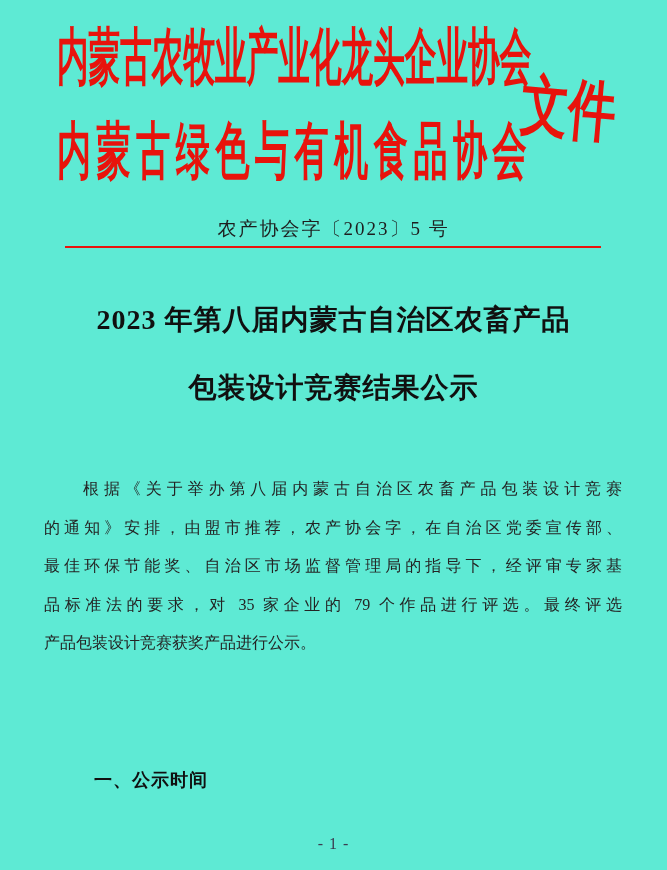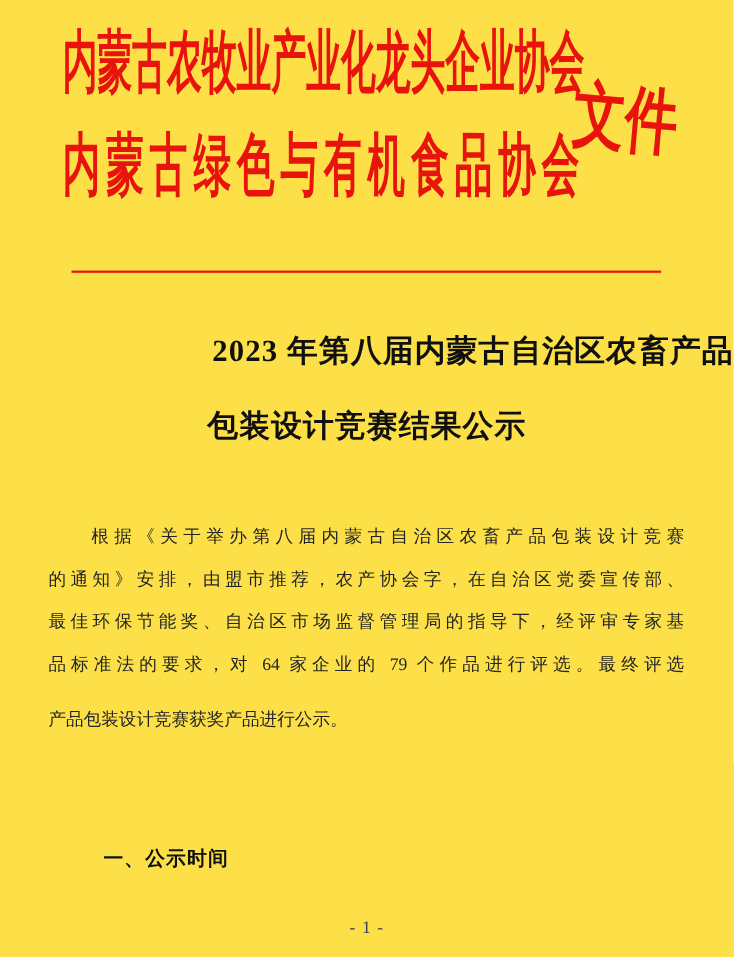--- a/index.html
+++ b/index.html
@@ -1,21 +1,21 @@
 <!DOCTYPE html>
 <html style="--accent: #e8130c;"><head>
 <meta charset="utf-8">
 <style>
   :root { --accent: #e8130c; --ink: #1e1e1e; }
   * { margin: 0; padding: 0; box-sizing: border-box; }
   html, body { width: 667px; height: 870px; background: #ffffff; overflow: hidden; }
   .page {
     position: relative;
     width: 667px; height: 870px;
-    background: #fde047;
+    background: #5eead4;
     font-family: "Liberation Serif", "DejaVu Serif", serif;
     color: var(--ink);
   }
   
   .org-line1 {
     position: absolute; left: 57px; top: 26px;
     font-size: 62px; font-weight: bold; line-height: 1;
     color: var(--accent); white-space: nowrap;
     transform: scaleX(0.51); transform-origin: left top;
   }
@@ -39,31 +39,31 @@
   .red-line {
     position: absolute; top: 246px; left: 65px;
     width: 536px; height: 2px; background: var(--accent);
   }
   
   .title-line1, .title-line2 {
     position: absolute; left: 0; width: 667px; text-align: center;
     font-size: 28px; font-weight: bold; letter-spacing: 1px; color: #101010;
     line-height: 1.1;
   }
-  .title-line1 { top: 305px; text-align: right; }
+  .title-line1 { top: 305px; }
   .title-line2 { top: 373px; }
   
   .body-block { position: absolute; top: 470px; left: 44px; width: 578px; }
   .bline {
     font-size: 16px; height: 38.5px; line-height: 38.5px;
     color: #242424; white-space: nowrap;
     text-align: justify; text-align-last: justify;
   }
   .bline.first { text-indent: 39px; }
-  .bline.last { text-align-last: left; margin-top: 12px; }
+  .bline.last { text-align-last: left; }
   
   .section-heading {
     position: absolute; top: 768px; left: 44px; padding-left: 50px;
     font-size: 18px; font-weight: bold; color: #101010;
     font-family: "Liberation Sans", "DejaVu Sans", sans-serif;
     letter-spacing: 1px;
   }
   
   .footer {
     position: absolute; top: 835px; left: 0; width: 667px;
@@ -74,32 +74,33 @@
 <body>
 
 <div class="page">
 
   <div class="org-line1">内蒙古农牧业产业化龙头企业协会</div>
 
   <div class="doc-type">文件</div>
 
   <div class="org-line2">内蒙古绿色与有机食品协会</div>
 
+  <div class="doc-number">农产协会字〔2023〕5 号</div>
 
   <div class="red-line"></div>
 
   <div class="title-line1">2023 年第八届内蒙古自治区农畜产品</div>
 
   <div class="title-line2">包装设计竞赛结果公示</div>
 
   <div class="body-block">
     <div class="bline first">根据《关于举办第八届内蒙古自治区农畜产品包装设计竞赛</div>
     <div class="bline">的通知》安排，由盟市推荐，农产协会字，在自治区党委宣传部、</div>
     <div class="bline">最佳环保节能奖、自治区市场监督管理局的指导下，经评审专家基</div>
-    <div class="bline">品标准法的要求，对 64 家企业的 79 个作品进行评选。最终评选</div>
+    <div class="bline">品标准法的要求，对 35 家企业的 79 个作品进行评选。最终评选</div>
     <div class="bline last">产品包装设计竞赛获奖产品进行公示。</div>
   </div>
 
   <div class="section-heading">一、公示时间</div>
 
   <div class="footer">- 1 -</div>
 
 </div>
 
 </body></html>

